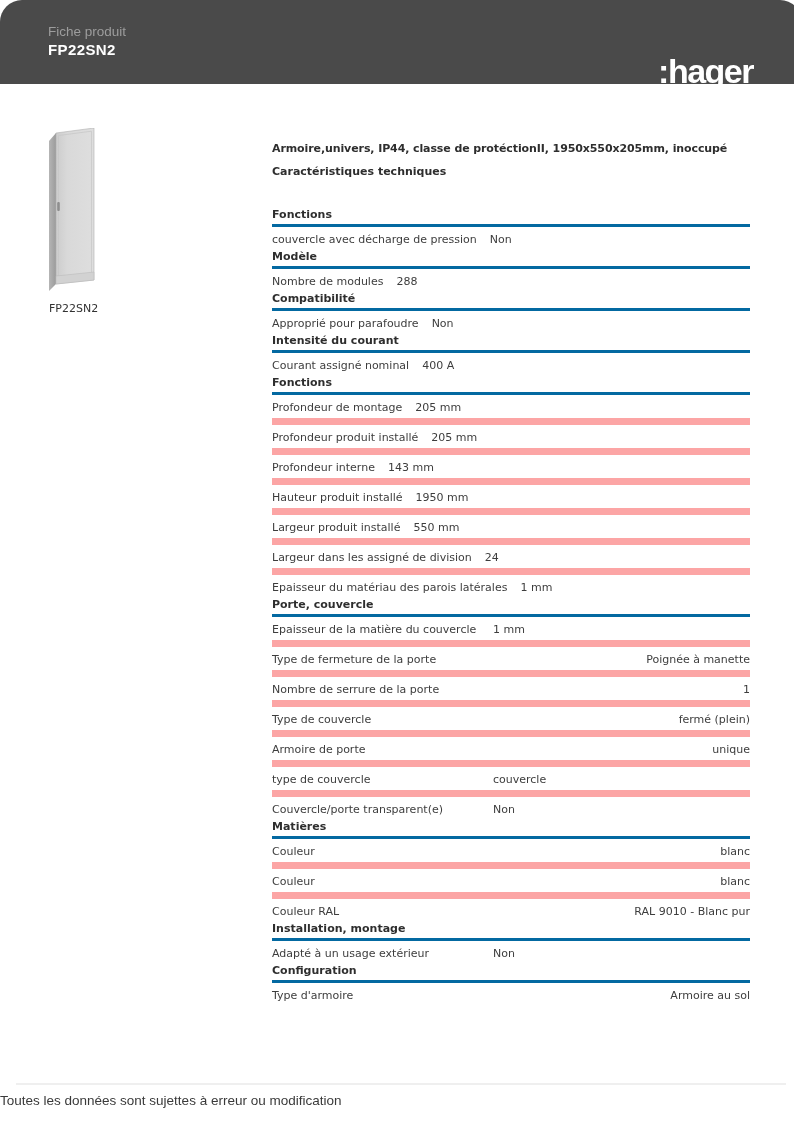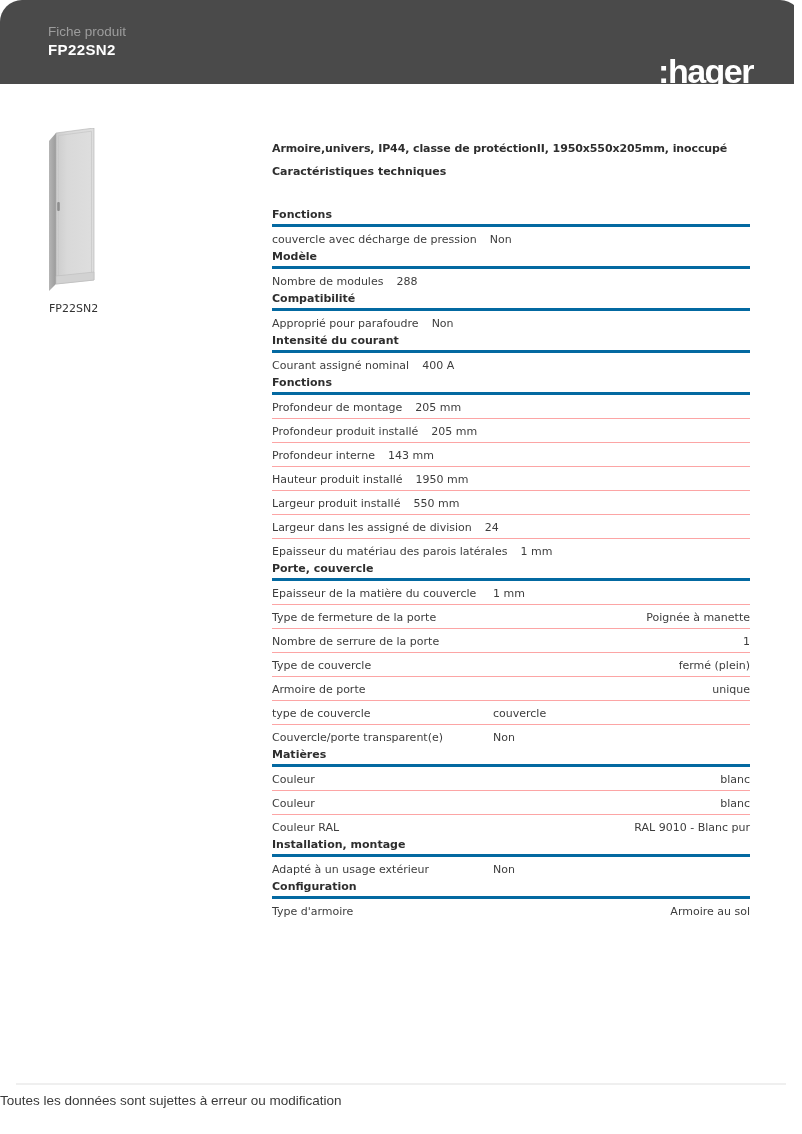--- a/index.html
+++ b/index.html
@@ -75,21 +75,21 @@
     color: #2e2e2e;
     padding-bottom: 2px;
     border-bottom: 3px solid #0369a1;
   }
   .spec-row {
     position: relative;
     padding: 6px 0 3px 0;
     font-size: 11px; line-height: 14px;
     color: #3d3d3d;
   }
-  .spec-row + .spec-row { border-top: 1px solid #fca5a5; }
+  .spec-row + .spec-row { border-top: 7px solid #fca5a5; }
   .spec-row .spec-value { white-space: nowrap; }
   .align-inline .spec-value { margin-left: 13px; }
   .align-middle .spec-value { position: absolute; left: 221px; top: 6px; }
   .align-right  .spec-value { position: absolute; right: 0;   top: 6px; }
 
   
   .footer-rule {
     position: absolute; left: 16px; top: 1083px;
     width: 770px; height: 0;
     border-top: 2px solid #efefef;

